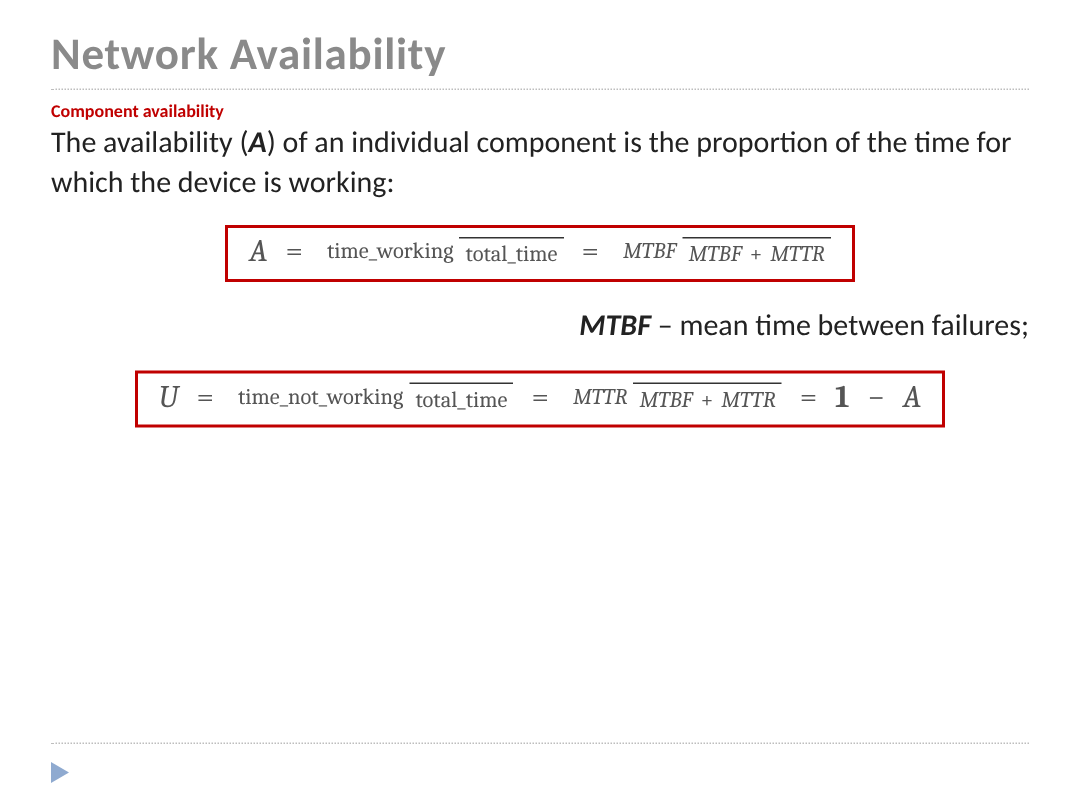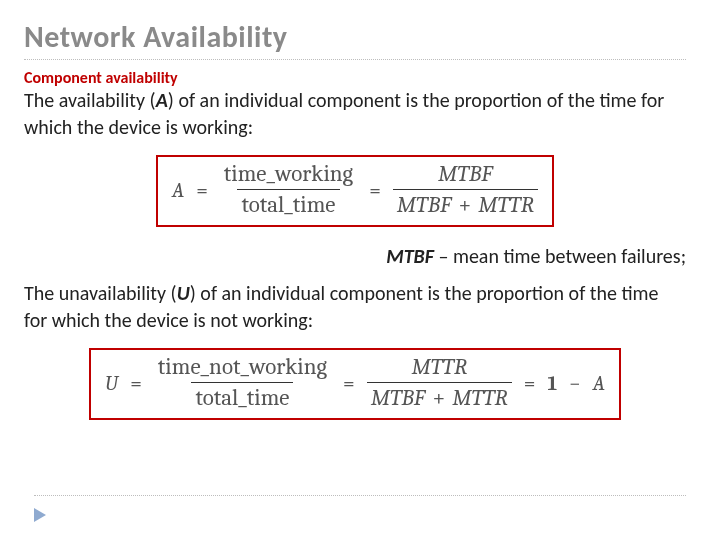--- a/index.html
+++ b/index.html
@@ -7,38 +7,38 @@
     padding: 0;
     width: 720px;
     height: 540px;
     background: #fff;
     font-family: "Calibri", "Segoe UI", Arial, sans-serif;
     color: #222;
     box-sizing: border-box;
     position: relative;
   }
   .slide {
-    padding: 18px 34px 10px 24px;
+    padding: 18px 34px 10px 34px;
   }
   .title {
     font-size: 30px;
     font-weight: 700;
     color: #8a8a8a;
     letter-spacing: 0.5px;
     margin-bottom: 3px;
   }
   .hr-dash {
     border: none;
     border-top: 1px dotted #bdbdbd;
     margin: 4px 0 8px 0;
   }
   .section-heading {
     color: #c00000;
     font-weight: 700;
-    font-size: 16px;
+    font-size: 12px;
     margin-top: 2px;
   }
   .body-text {
     font-size: 20px;
     line-height: 1.35;
     color: #222;
   }
   .ital { font-style: italic; }
   .bold { font-weight: 700; }
   .where-block {
@@ -63,23 +63,22 @@
     display: inline-flex;
     align-items: center;
     gap: 10px;
     font-family: "Cambria Math", "Cambria", "Times New Roman", serif;
     font-size: 21px;
     color: #555;
     font-style: italic;
   }
   .eq .frac {
     display: inline-flex;
-    flex-direction: column;
-    align-items: center;
-    font-size: 23px;
+    align-items: flex-end;
+    font-size: 15px;
     line-height: 1.15;
     position: relative;
   }
   .eq .num { padding: 0 4px 2px 4px; }
   .eq .den { padding: 2px 4px 0 4px; border-top: 1.5px solid #333; }
   .eq .upright { font-style: normal; }
   .eq .op { font-style: normal; padding: 0 2px; }
   .bottom-rule {
     position: absolute;
     left: 34px;
@@ -130,23 +129,20 @@
       </span>
     </div>
   </div>
 
   <div class="where-block body-text">
     <div class="indent-def">
       <span class="ital bold">MTBF</span><span> – mean time between failures;</span>
     </div>
   </div>
 
-  <div class="body-text">
-    <span>The unavailability (</span><span class="ital bold">U</span><span>) of an individual component is the proportion of the time for which the device is not working:</span>
-  </div>
 
   <div class="formula-wrap">
     <div class="formula-box">
       <span class="eq">
         <span>U</span>
         <span class="op">=</span>
         <span class="frac">
           <span class="num upright">time_not_working</span>
           <span class="den upright">total_time</span>
         </span>

